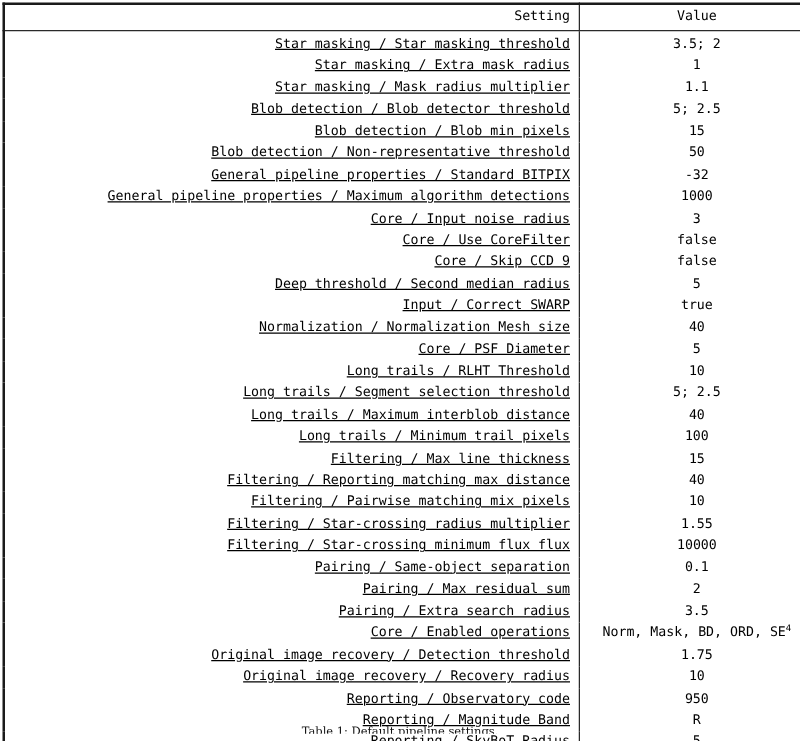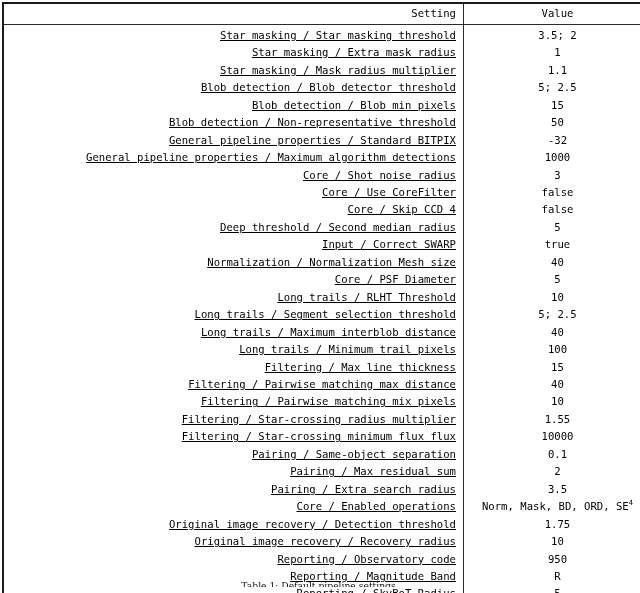--- a/index.html
+++ b/index.html
@@ -147,29 +147,29 @@
         </tr>
         <tr>
           <td class="col-setting">General pipeline properties / Standard BITPIX</td>
           <td class="col-value">-32</td>
         </tr>
         <tr>
           <td class="col-setting">General pipeline properties / Maximum algorithm detections</td>
           <td class="col-value">1000</td>
         </tr>
         <tr>
-          <td class="col-setting">Core / Shot noise radius</td>
+          <td class="col-setting">Core / Input noise radius</td>
           <td class="col-value">3</td>
         </tr>
         <tr>
           <td class="col-setting">Core / Use CoreFilter</td>
           <td class="col-value">false</td>
         </tr>
         <tr>
-          <td class="col-setting">Core / Skip CCD 4</td>
+          <td class="col-setting">Core / Skip CCD 9</td>
           <td class="col-value">false</td>
         </tr>
         <tr>
           <td class="col-setting">Deep threshold / Second median radius</td>
           <td class="col-value">5</td>
         </tr>
         <tr>
           <td class="col-setting">Input / Correct SWARP</td>
           <td class="col-value">true</td>
         </tr>
@@ -195,21 +195,21 @@
         </tr>
         <tr>
           <td class="col-setting">Long trails / Minimum trail pixels</td>
           <td class="col-value">100</td>
         </tr>
         <tr>
           <td class="col-setting">Filtering / Max line thickness</td>
           <td class="col-value">15</td>
         </tr>
         <tr>
-          <td class="col-setting">Filtering / Pairwise matching max distance</td>
+          <td class="col-setting">Filtering / Reporting matching max distance</td>
           <td class="col-value">40</td>
         </tr>
         <tr>
           <td class="col-setting">Filtering / Pairwise matching mix pixels</td>
           <td class="col-value">10</td>
         </tr>
         <tr>
           <td class="col-setting">Filtering / Star-crossing radius multiplier</td>
           <td class="col-value">1.55</td>
         </tr>

